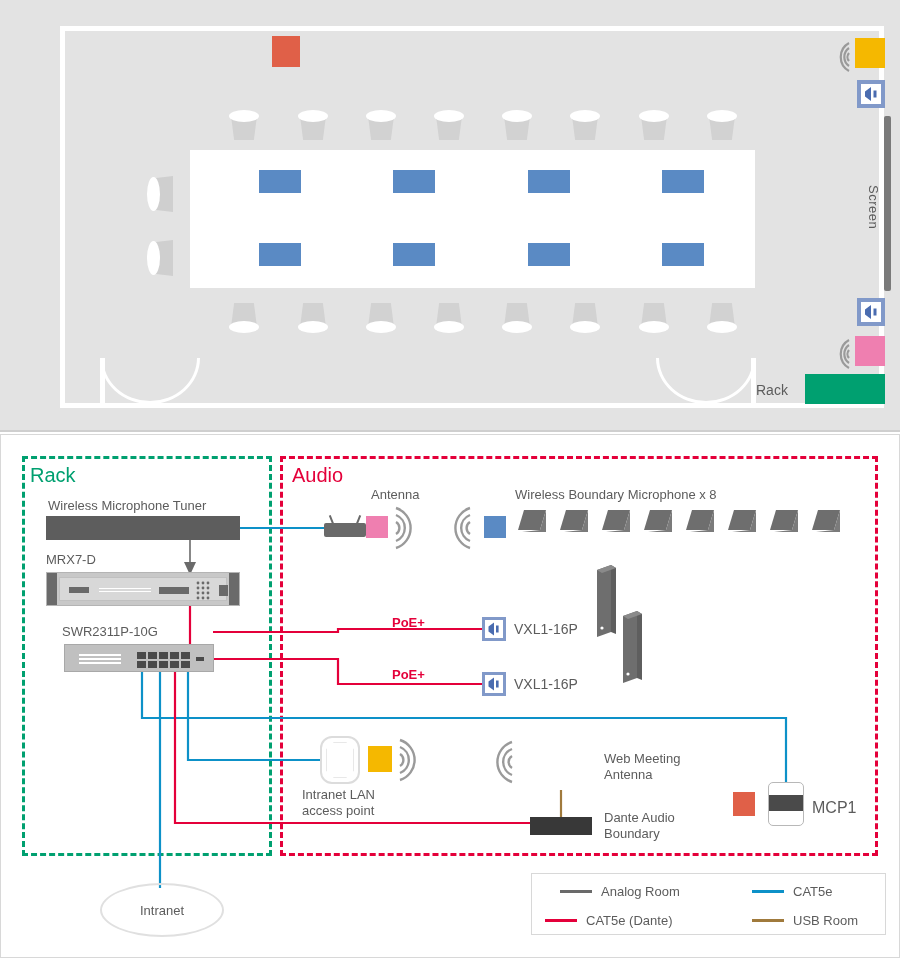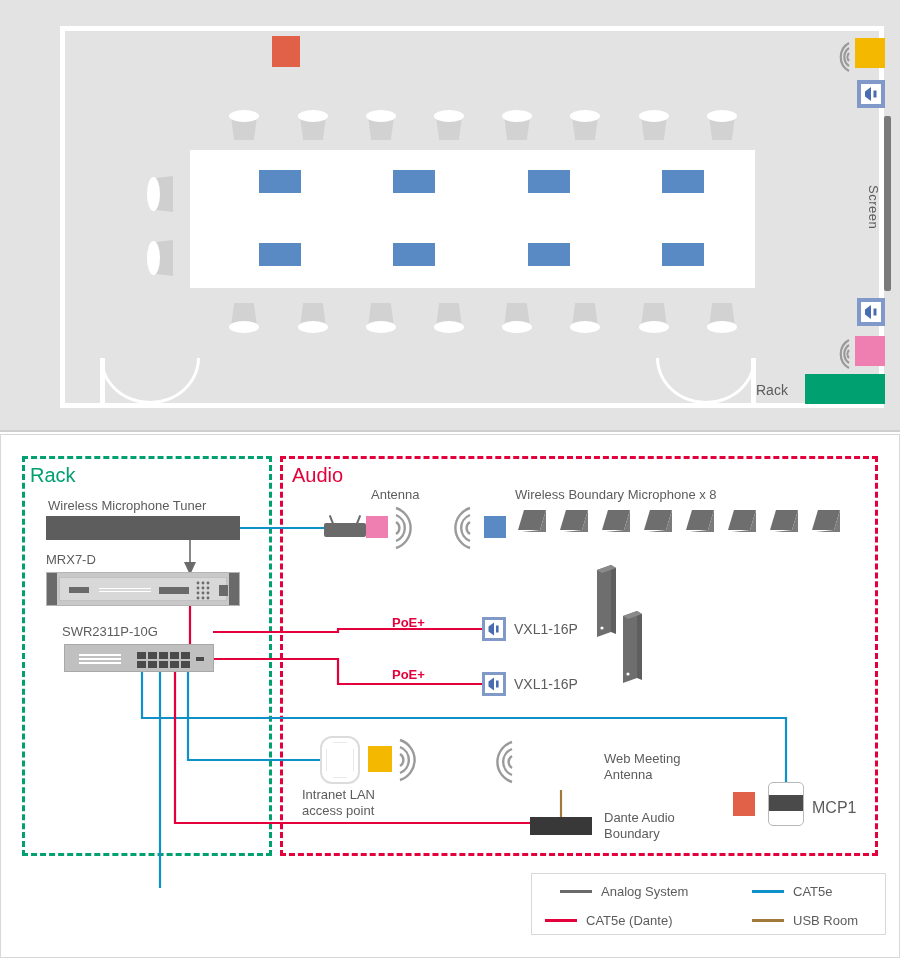--- a/index.html
+++ b/index.html
@@ -423,20 +423,23 @@
     <div class="port" style="left:105px;top:7px;"></div>
     <div class="port" style="left:116px;top:7px;"></div>
     <div class="port" style="left:72px;top:16px;"></div>
     <div class="port" style="left:83px;top:16px;"></div>
     <div class="port" style="left:94px;top:16px;"></div>
     <div class="port" style="left:105px;top:16px;"></div>
     <div class="port" style="left:116px;top:16px;"></div>
     <div class="port" style="left:131px;top:12px;width:8px;height:4px;"></div>
   </div>
 
+  <div class="intranet" style="left:100px;top:883px;">
+    <span>Intranet</span>
+  </div>
 
   <div class="dlabel" style="left:371px;top:487px;">Antenna</div>
   <div class="antenna-dev" style="left:324px;top:514px;width:46px;height:26px;">
     <div class="rod" style="left:7px;top:1px;transform:rotate(-22deg);"></div>
     <div class="rod" style="left:33px;top:1px;transform:rotate(22deg);"></div>
     <div class="bar"></div>
   </div>
   <div class="pinkbox" style="left:366px;top:516px;width:22px;height:22px;"></div>
   <div class="warc" style="left:394px;top:506px;">
     <svg width="26" height="44" viewBox="0 0 26 44">
@@ -577,21 +580,21 @@
 
   <div class="redbox" style="left:733px;top:792px;width:22px;height:24px;"></div>
   <div class="mcp1" style="left:768px;top:782px;">
     <div class="band"></div>
   </div>
   <div class="dlabel" style="left:812px;top:800px;font-size:16px;">MCP1</div>
 
   <div class="legend"></div>
   <div class="legend-row" style="left:560px;top:884px;">
     <span class="legend-line" style="background:#6a6a6a;"></span>
-    <span class="legend-text">Analog System</span>
+    <span class="legend-text">Analog Room</span>
   </div>
   <div class="legend-row" style="left:752px;top:884px;">
     <span class="legend-line" style="background:#0d91c8;"></span>
     <span class="legend-text">CAT5e</span>
   </div>
   <div class="legend-row" style="left:545px;top:913px;">
     <span class="legend-line" style="background:#e4003a;"></span>
     <span class="legend-text">CAT5e (Dante)</span>
   </div>
   <div class="legend-row" style="left:752px;top:913px;">

